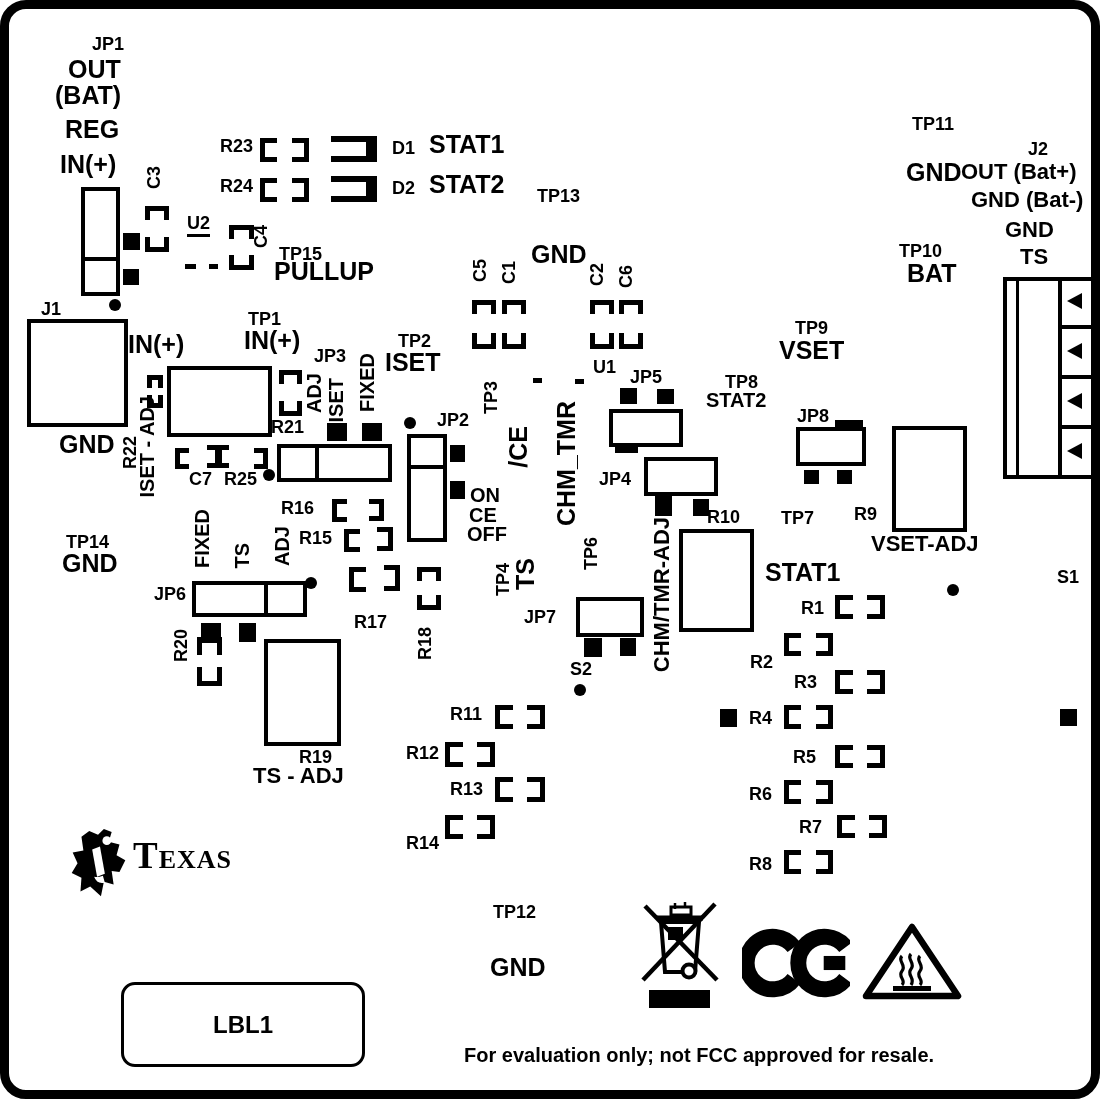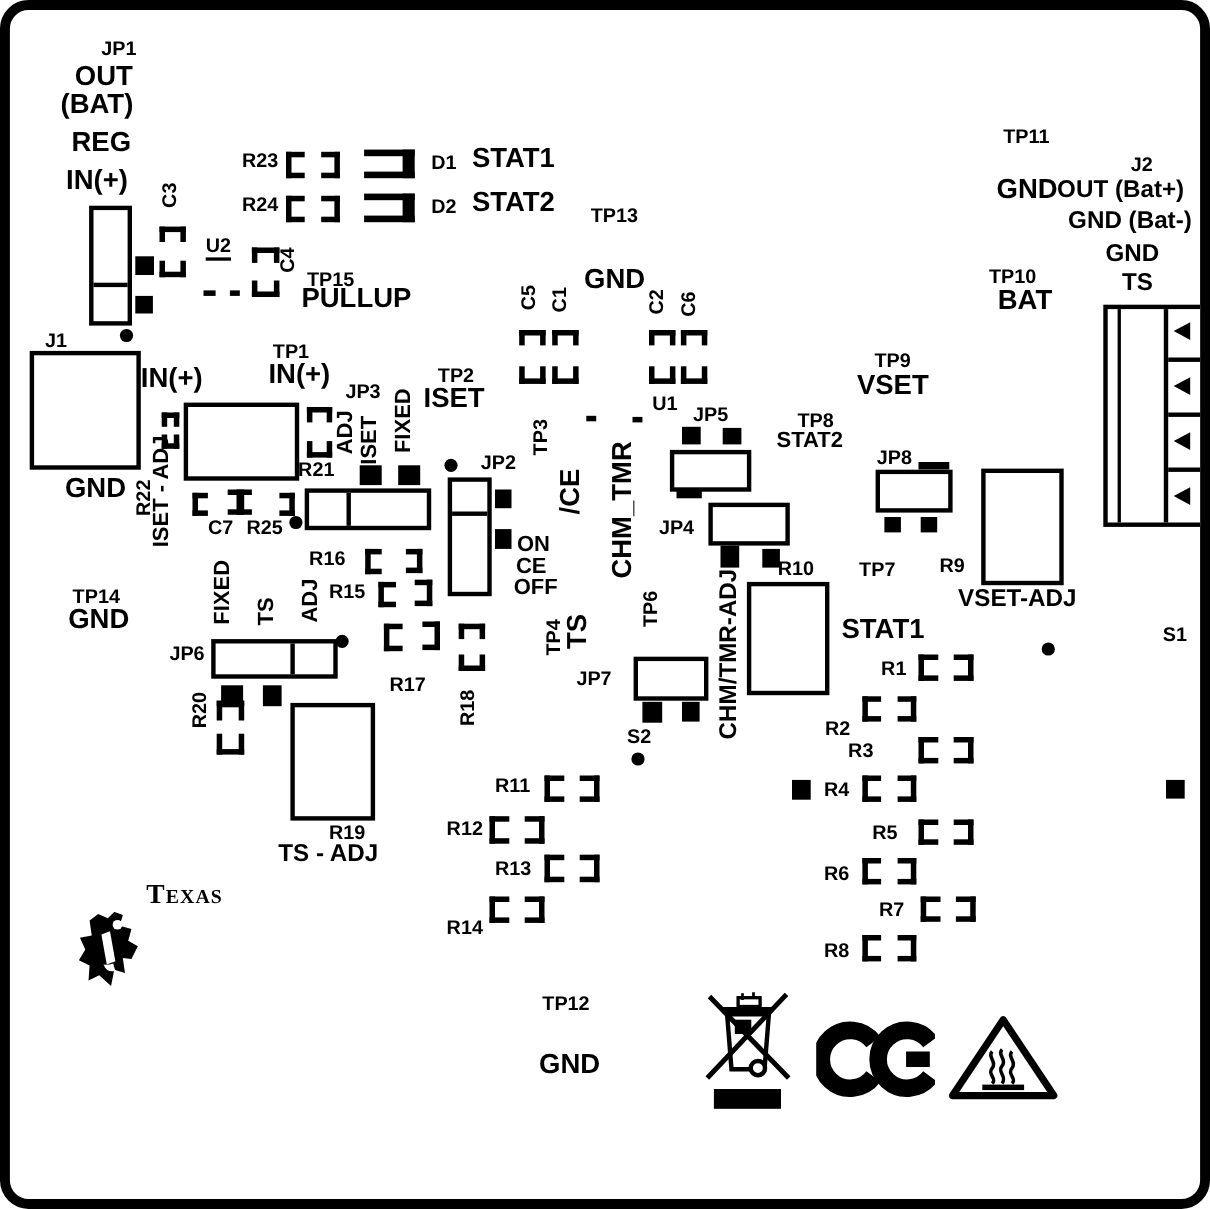--- a/index.html
+++ b/index.html
@@ -235,21 +235,21 @@
   <div class="lbl s18" style="left:397px;top:825px">R14</div>
   <div class="padl" style="left:436px;top:806px;width:18px;height:24px"></div>
   <div class="padr" style="left:468px;top:806px;width:18px;height:24px"></div>
 
   <div class="lbl s18" style="left:792px;top:590px">R1</div>
   <div class="padl" style="left:826px;top:586px;width:18px;height:24px"></div>
   <div class="padr" style="left:858px;top:586px;width:18px;height:24px"></div>
   <div class="lbl s18" style="left:741px;top:644px">R2</div>
   <div class="padl" style="left:775px;top:624px;width:17px;height:23px"></div>
   <div class="padr" style="left:807px;top:624px;width:17px;height:23px"></div>
-  <div class="lbl s18" style="left:762px;top:664px">R3</div>
+  <div class="lbl s18" style="left:785px;top:664px">R3</div>
   <div class="padl" style="left:826px;top:661px;width:18px;height:24px"></div>
   <div class="padr" style="left:858px;top:661px;width:18px;height:24px"></div>
   <div class="fill" style="left:711px;top:700px;width:17px;height:18px"></div>
   <div class="lbl s18" style="left:740px;top:700px">R4</div>
   <div class="padl" style="left:775px;top:696px;width:17px;height:24px"></div>
   <div class="padr" style="left:807px;top:696px;width:17px;height:24px"></div>
   <div class="lbl s18" style="left:784px;top:739px">R5</div>
   <div class="padl" style="left:826px;top:736px;width:18px;height:23px"></div>
   <div class="padr" style="left:858px;top:736px;width:18px;height:23px"></div>
   <div class="lbl s18" style="left:740px;top:776px">R6</div>
@@ -262,21 +262,21 @@
   <div class="padl" style="left:775px;top:841px;width:17px;height:24px"></div>
   <div class="padr" style="left:807px;top:841px;width:17px;height:24px"></div>
   <div class="fill" style="left:1051px;top:700px;width:17px;height:17px"></div>
 
   <svg style="position:absolute;left:58px;top:820px" width="64" height="78" viewBox="0 0 64 80">
     <path fill="#000" d="M22 2 L31 6 L37 0 L45 3 L42 13 L53 16 L50 27 L59 32 L53 44 L45 43 L47 57 L37 54 L34 69 L23 59 L13 64 L14 50 L4 45 L10 35 L5 24 L16 22 L14 8 Z"></path>
     <polygon fill="#fff" points="25,21 33,18 38,46 30,49"></polygon>
     <circle fill="#fff" cx="40" cy="12" r="4.5"></circle>
     <path fill="#fff" d="M27 49 q3 8 11 6 l-2 -7 q-5 2 -9 1 Z"></path>
   </svg>
-  <div class="lbl serif" style="left:124px;top:792px;font-size:25px">Texas</div>
+  <div class="lbl serif" style="left:124px;top:828px;font-size:37px">Texas</div>
 
   <div class="lbl s18" style="left:484px;top:894px">TP12</div>
   <div class="lbl s26" style="left:481px;top:946px">GND</div>
 
   <svg style="position:absolute;left:628px;top:891px" width="86" height="86" viewBox="0 0 86 86">
     <g fill="none" stroke="#000">
       <rect x="34" y="7" width="20" height="8" stroke-width="3"></rect>
       <line x1="38" y1="3" x2="38" y2="9" stroke-width="2.5"></line>
       <line x1="48" y1="2" x2="48" y2="8" stroke-width="2.5"></line>
       <line x1="20" y1="18" x2="66" y2="18" stroke-width="5"></line>
@@ -302,14 +302,18 @@
   <svg style="position:absolute;left:851px;top:911px" width="104" height="82" viewBox="0 0 104 82">
     <path d="M52 7 L98 76 L6 76 Z" fill="none" stroke="#000" stroke-width="6.5" stroke-linejoin="round"></path>
     <g fill="none" stroke="#000" stroke-width="3.2">
       <path d="M42 36 c-5 5 5 9 0 15 c-5 6 5 9 0 14"></path>
       <path d="M51 34 c-5 5 5 9 0 15 c-5 6 5 9 0 16"></path>
       <path d="M60 36 c-5 5 5 9 0 15 c-5 6 5 9 0 14"></path>
     </g>
     <rect x="33" y="66" width="38" height="5" fill="#000"></rect>
   </svg>
 
+  <div class="lblbox" style="left:112px;top:973px;width:238px;height:79px">
+    <span>LBL1</span>
+  </div>
+  <div class="lbl s20" style="left:455px;top:1036px">For evaluation only; not FCC approved for resale.</div>
 
 </div>
 
 </body></html>

